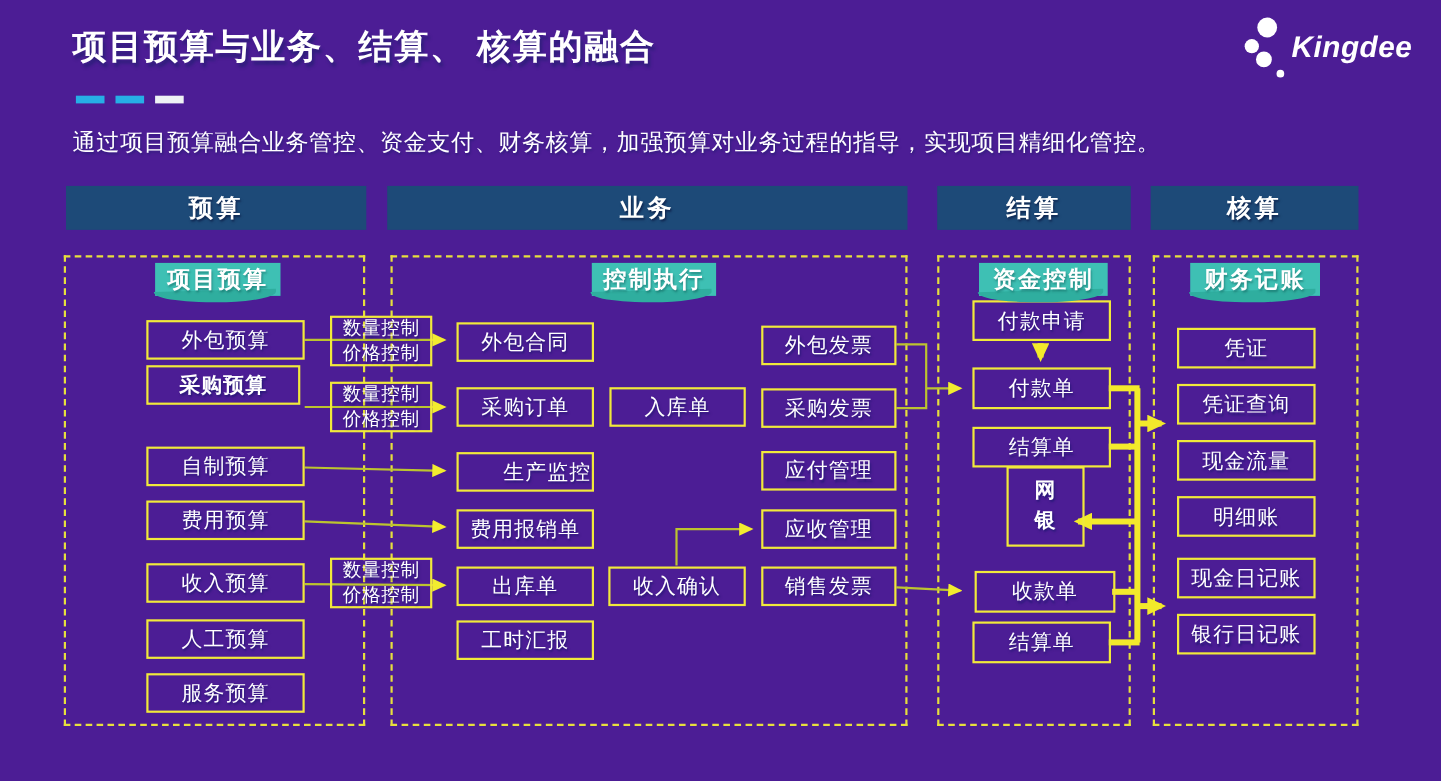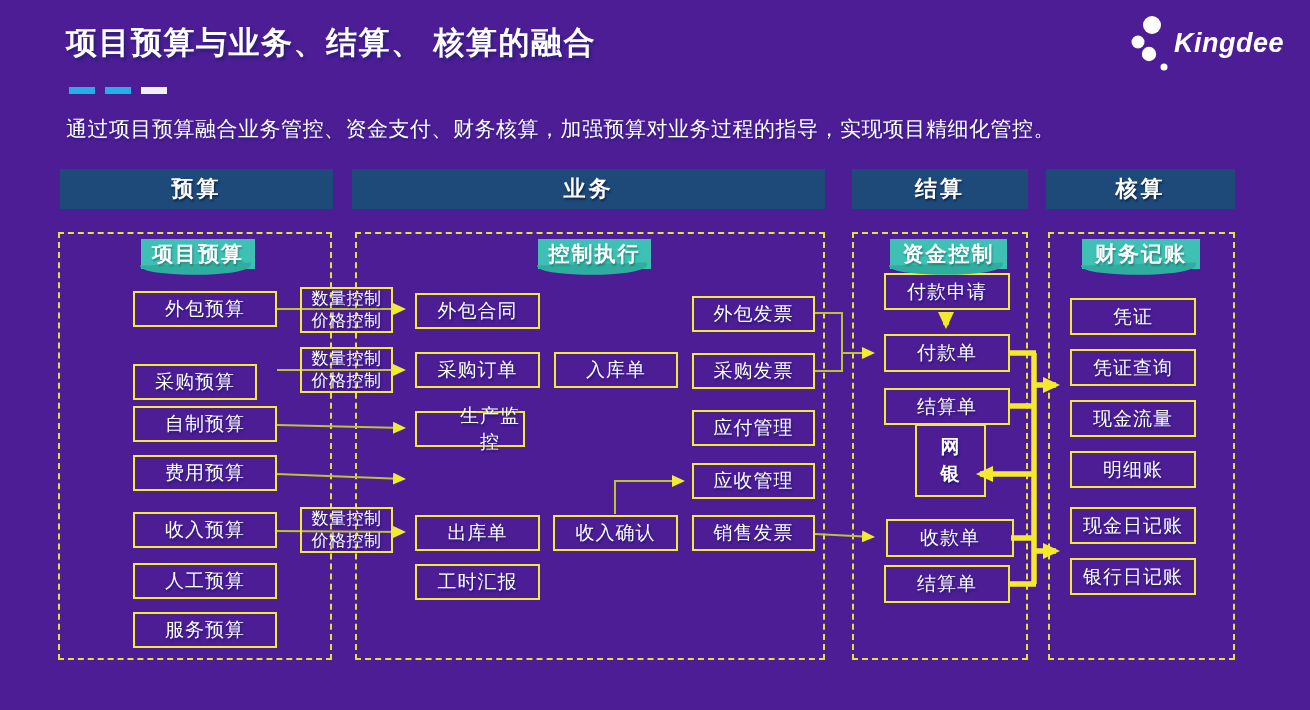--- a/index.html
+++ b/index.html
@@ -130,21 +130,21 @@
     <line class="thick" x1="1008" y1="406" x2="1036" y2="406"></line>
     <line class="thick" x1="1034" y1="353" x2="1034" y2="584"></line>
     <line class="thick" x1="1034" y1="385" x2="1056" y2="385" marker-end="url(#ah2)"></line>
     <line class="thick" x1="1034" y1="474" x2="980" y2="474" marker-end="url(#ah2)"></line>
     <line class="thick" x1="1011" y1="538" x2="1036" y2="538"></line>
     <line class="thick" x1="1008" y1="584" x2="1036" y2="584"></line>
     <line class="thick" x1="1034" y1="551" x2="1056" y2="551" marker-end="url(#ah2)"></line>
   </svg>
 
   <div class="fbox" style="left:133px;top:291px;width:144px;height:36px;">外包预算</div>
-  <div class="fbox" style="left:133px;top:364px;width:124px;height:36px;">采购预算</div>
+  <div class="fbox" style="left:133px;top:332px;width:140px;height:36px;font-weight:bold;">采购预算</div>
   <div class="fbox" style="left:133px;top:406px;width:144px;height:36px;">自制预算</div>
   <div class="fbox" style="left:133px;top:455px;width:144px;height:36px;">费用预算</div>
   <div class="fbox" style="left:133px;top:512px;width:144px;height:36px;">收入预算</div>
   <div class="fbox" style="left:133px;top:612px;width:144px;height:36px;">服务预算</div>
   <div class="fbox" style="left:133px;top:563px;width:144px;height:36px;">人工预算</div>
 
   <div class="ctrl" style="left:300px;top:287px;width:93px;height:46px;">
     <span>数量控制</span>
     <span>价格控制</span>
   </div>
@@ -152,21 +152,22 @@
     <span>数量控制</span>
     <span>价格控制</span>
   </div>
   <div class="ctrl" style="left:300px;top:507px;width:93px;height:46px;">
     <span>数量控制</span>
     <span>价格控制</span>
   </div>
 
   <div class="fbox" style="left:415px;top:293px;width:125px;height:36px;">外包合同</div>
   <div class="fbox" style="left:415px;top:352px;width:125px;height:36px;">采购订单</div>
-  <div class="fbox" style="left:415px;top:411px;width:110px;height:36px;padding-left:40px;">生产监控</div>
+  <div class="fbox" style="left:415px;top:411px;width:125px;height:36px;padding-left:40px;">生产监控</div>
+  <div class="fbox" style="left:415px;top:463px;width:125px;height:36px;">费用报销单</div>
   <div class="fbox" style="left:415px;top:515px;width:125px;height:36px;">出库单</div>
   <div class="fbox" style="left:415px;top:564px;width:125px;height:36px;">工时汇报</div>
   <div class="fbox" style="left:553px;top:515px;width:125px;height:36px;">收入确认</div>
   <div class="fbox" style="left:554px;top:352px;width:124px;height:36px;">入库单</div>
   <div class="fbox" style="left:692px;top:296px;width:123px;height:36px;">外包发票</div>
   <div class="fbox" style="left:692px;top:353px;width:123px;height:36px;">采购发票</div>
   <div class="fbox" style="left:692px;top:410px;width:123px;height:36px;">应付管理</div>
   <div class="fbox" style="left:692px;top:463px;width:123px;height:36px;">应收管理</div>
   <div class="fbox" style="left:692px;top:515px;width:123px;height:36px;">销售发票</div>
 

